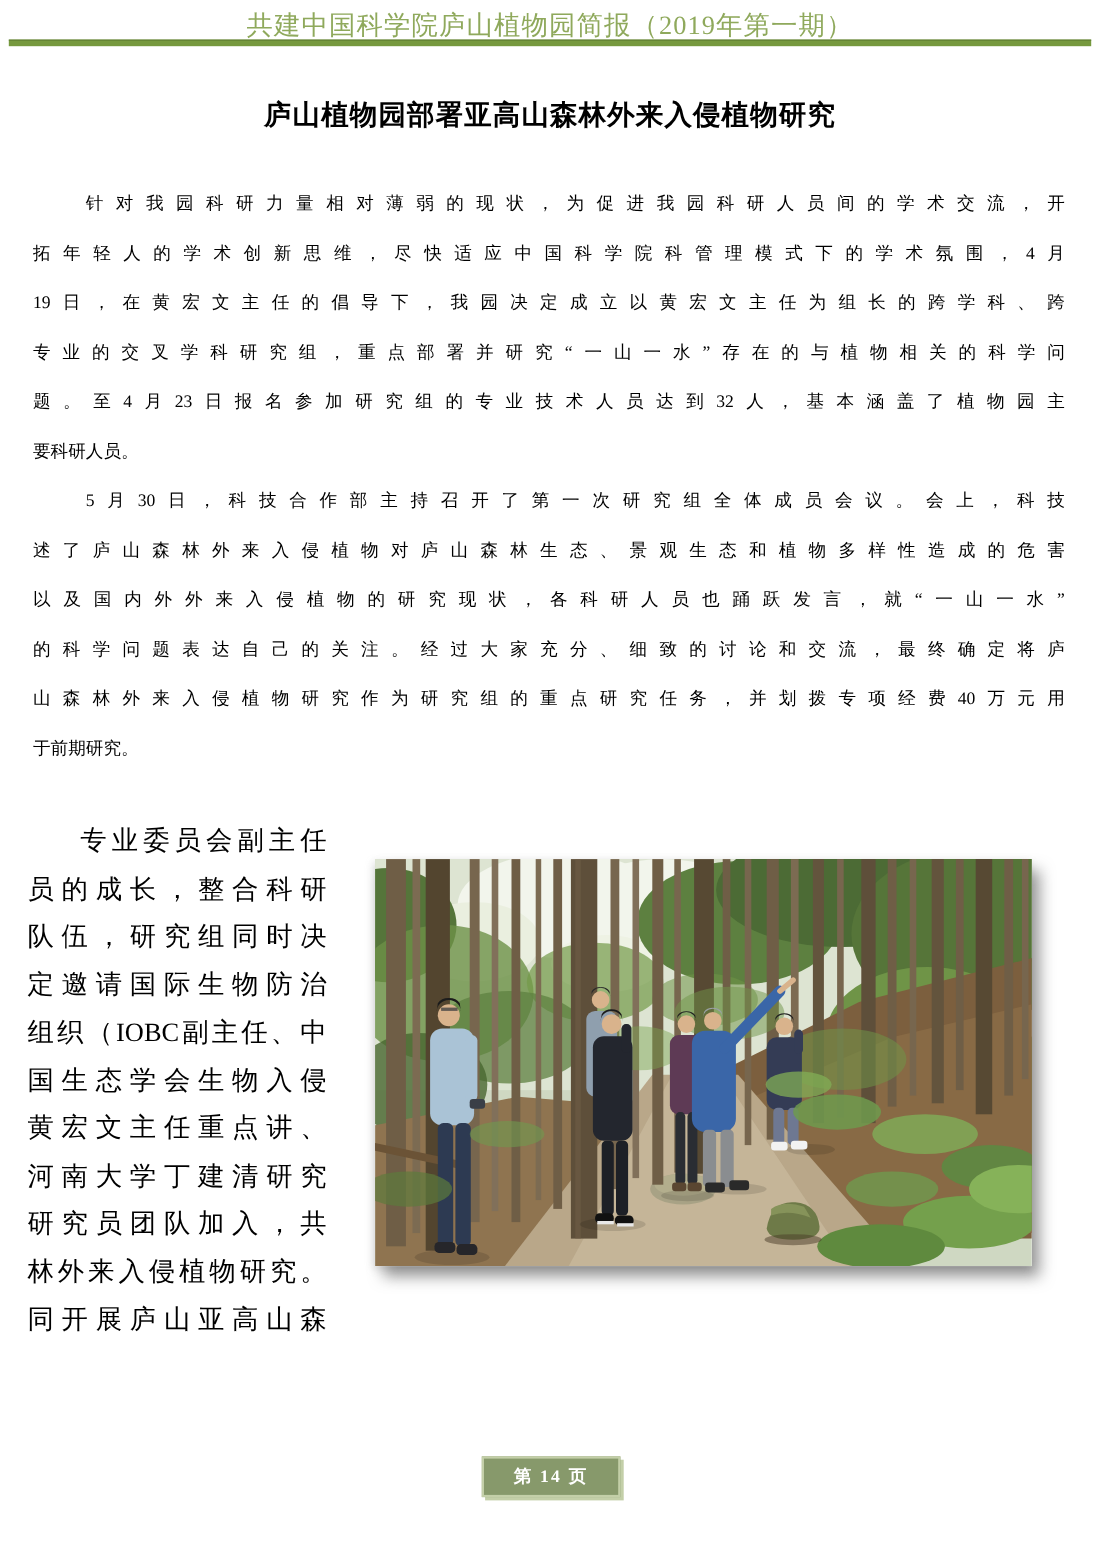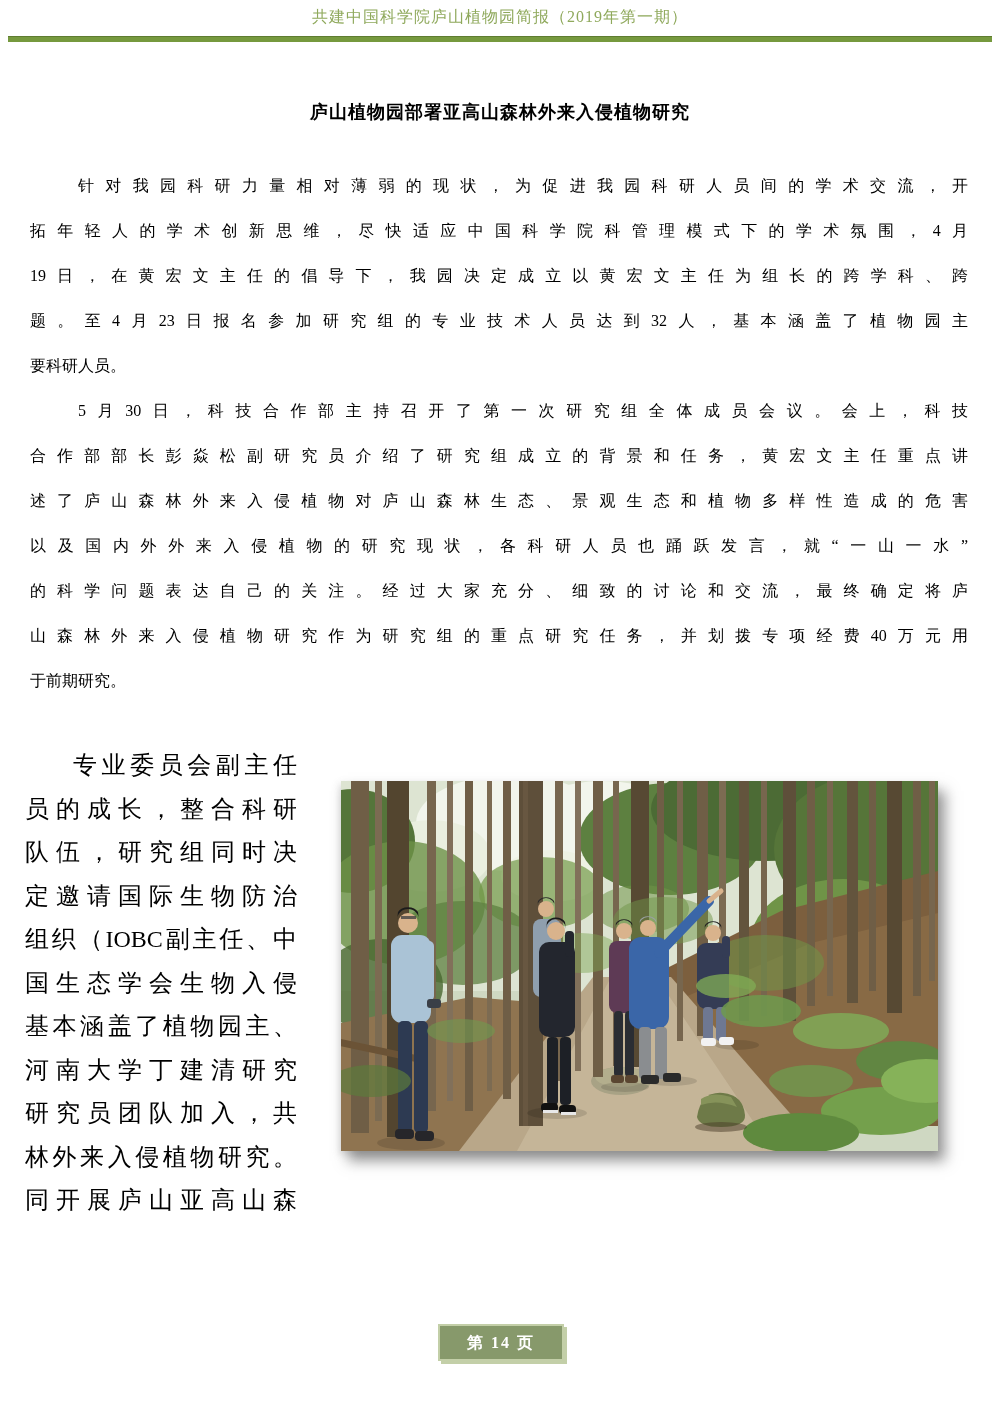--- a/index.html
+++ b/index.html
@@ -8,30 +8,30 @@
     --badge-green:#87996B;
     --badge-light:#C3CFA8;
   }
   html,body{margin:0;padding:0;background:#ffffff;}
   .page{
     position:relative;width:1000px;height:1404px;background:#ffffff;
     font-family:"Liberation Serif","DejaVu Serif",serif;color:#000;overflow:hidden;
   }
   .header{
     position:absolute;top:7px;left:0;width:100%;text-align:center;
-    font-size:16px;letter-spacing:1px;color:var(--header-green);
+    font-size:24px;letter-spacing:1px;color:var(--header-green);
   }
   .rule{
     position:absolute;top:36px;left:8px;width:984px;height:5px;
     background:var(--rule-green);border-top:1px solid #5e7c31;
   }
   .title{
-    position:absolute;top:100px;left:0;width:100%;text-align:center;
+    position:absolute;top:88px;left:0;width:100%;text-align:center;
     font-family:"Liberation Sans","DejaVu Sans",sans-serif;
-    font-weight:bold;font-size:18px;letter-spacing:1px;
+    font-weight:bold;font-size:25px;letter-spacing:1px;
   }
   .article{
     position:absolute;left:30px;top:163px;width:938px;
     font-size:16px;line-height:45px;
   }
   .line{text-align:justify;text-align-last:justify;text-justify:inter-character;}
   .line.short{text-align-last:left;}
   .line.ind{text-indent:48px;}
   .side-col{
     position:absolute;left:25px;top:744px;width:272px;
@@ -57,40 +57,40 @@
 
   <div class="header">共建中国科学院庐山植物园简报（2019年第一期）</div>
   <div class="rule"></div>
 
   <div class="title">庐山植物园部署亚高山森林外来入侵植物研究</div>
 
   <div class="article">
     <div class="line ind">针对我园科研力量相对薄弱的现状，为促进我园科研人员间的学术交流，开</div>
     <div class="line">拓年轻人的学术创新思维，尽快适应中国科学院科管理模式下的学术氛围，4月</div>
     <div class="line">19日，在黄宏文主任的倡导下，我园决定成立以黄宏文主任为组长的跨学科、跨</div>
+    <div class="line">专业的交叉学科研究组，重点部署并研究“一山一水”存在的与植物相关的科学问</div>
     <div class="line">题。至4月23日报名参加研究组的专业技术人员达到32人，基本涵盖了植物园主</div>
     <div class="line short">要科研人员。</div>
 
     <div class="line ind">5月30日，科技合作部主持召开了第一次研究组全体成员会议。会上，科技</div>
-    <div class="line">合作部部长彭焱松副研究员介绍了研究组成立的背景和任务，黄宏文主任重点讲</div>
     <div class="line">述了庐山森林外来入侵植物对庐山森林生态、景观生态和植物多样性造成的危害</div>
     <div class="line">以及国内外外来入侵植物的研究现状，各科研人员也踊跃发言，就“一山一水”</div>
     <div class="line">的科学问题表达自己的关注。经过大家充分、细致的讨论和交流，最终确定将庐</div>
     <div class="line">山森林外来入侵植物研究作为研究组的重点研究任务，并划拨专项经费40万元用</div>
     <div class="line short">于前期研究。</div>
   </div>
 
   <div class="side-col">
     <div class="line ind">专业委员会副主任</div>
     <div class="line">员的成长，整合科研</div>
     <div class="line">队伍，研究组同时决</div>
     <div class="line">定邀请国际生物防治</div>
     <div class="line">组织（IOBC副主任、中</div>
     <div class="line">国生态学会生物入侵</div>
-    <div class="line">基本涵盖了植物园主、</div>
+    <div class="line">黄宏文主任重点讲、</div>
     <div class="line">河南大学丁建清研究</div>
     <div class="line">研究员团队加入，共</div>
     <div class="line">林外来入侵植物研究。</div>
     <div class="line">同开展庐山亚高山森</div>
   </div>
 
   <div class="photo-frame">
     <svg viewBox="0 0 597 370" width="597" height="370" preserveAspectRatio="none">
       <g>
         <rect x="0" y="0" width="597" height="370" fill="#cfd8c2"></rect>

